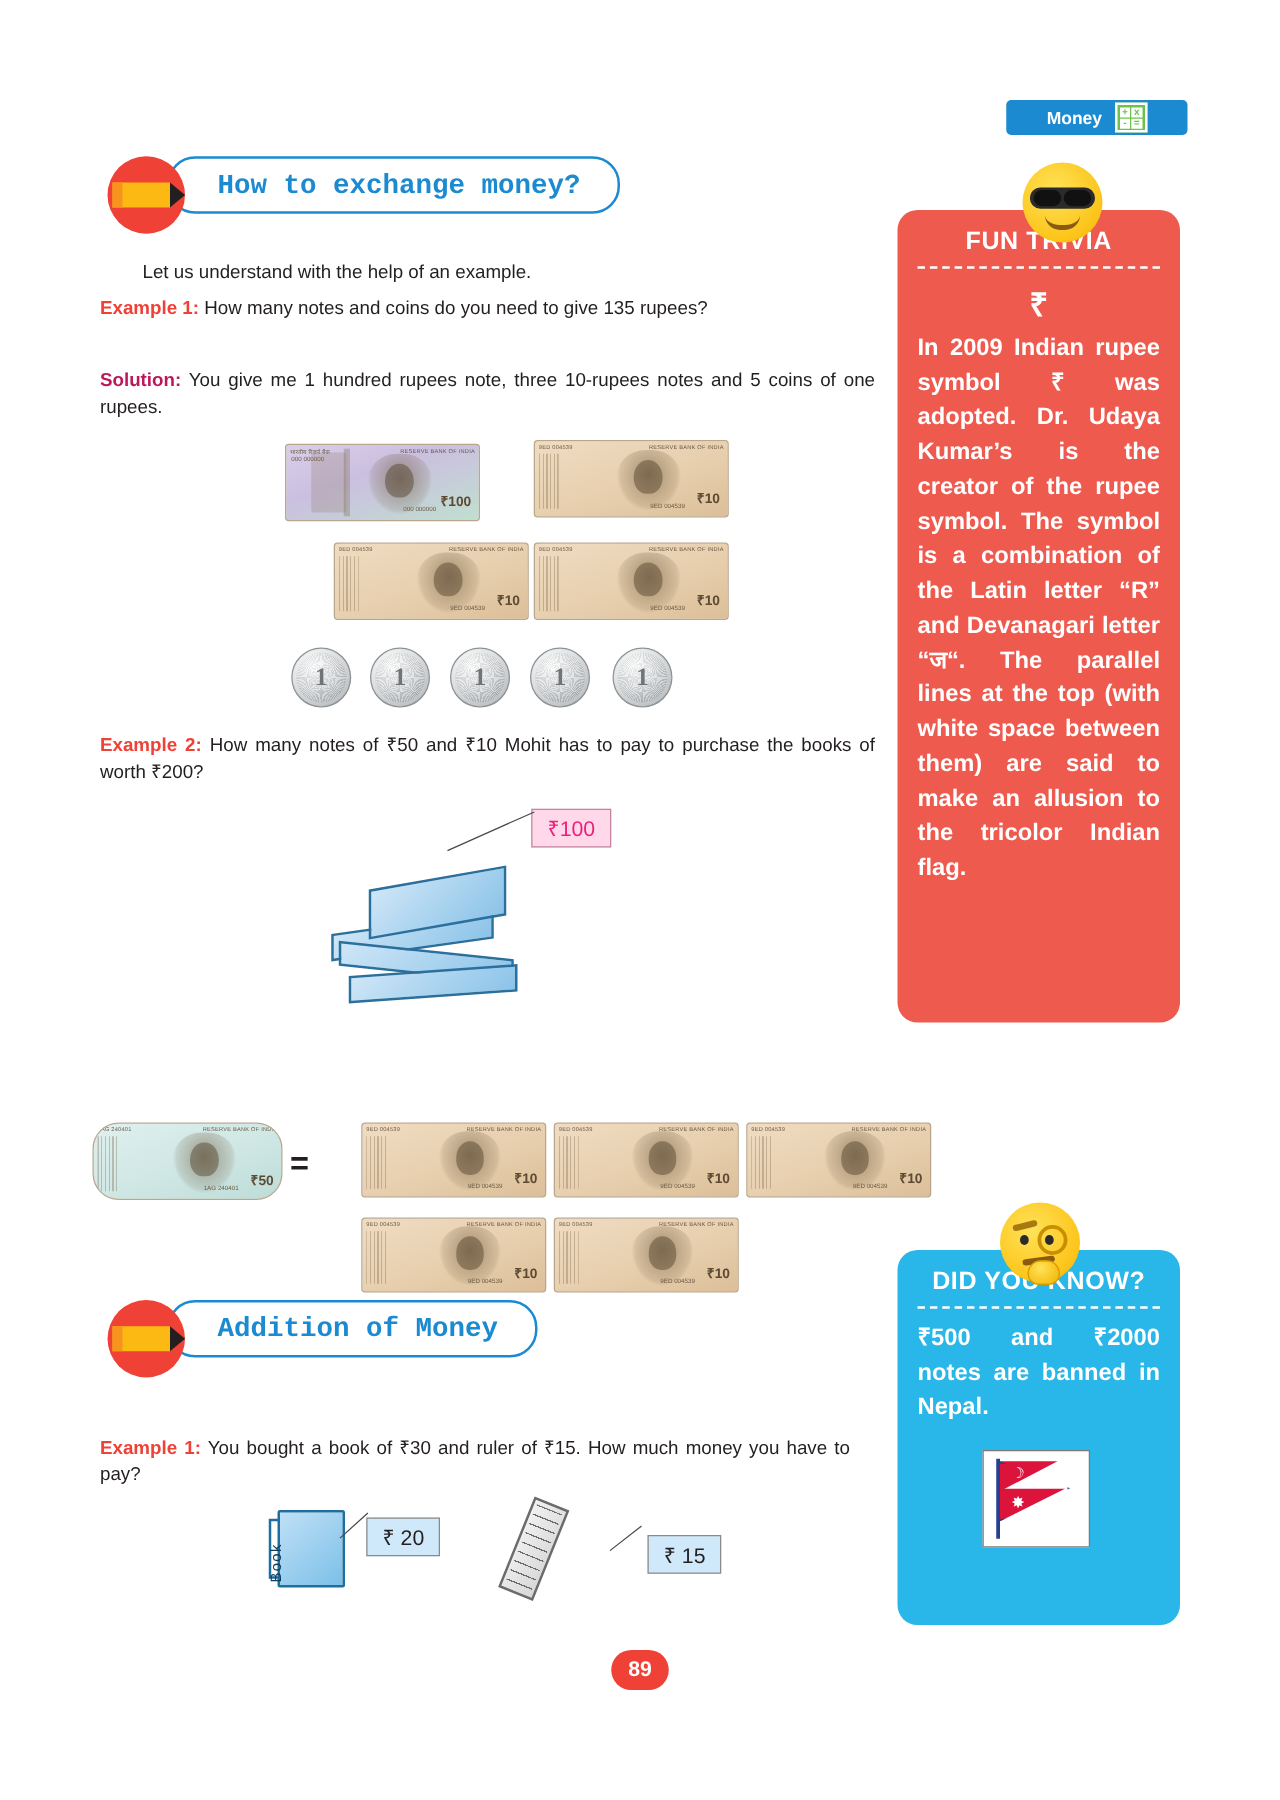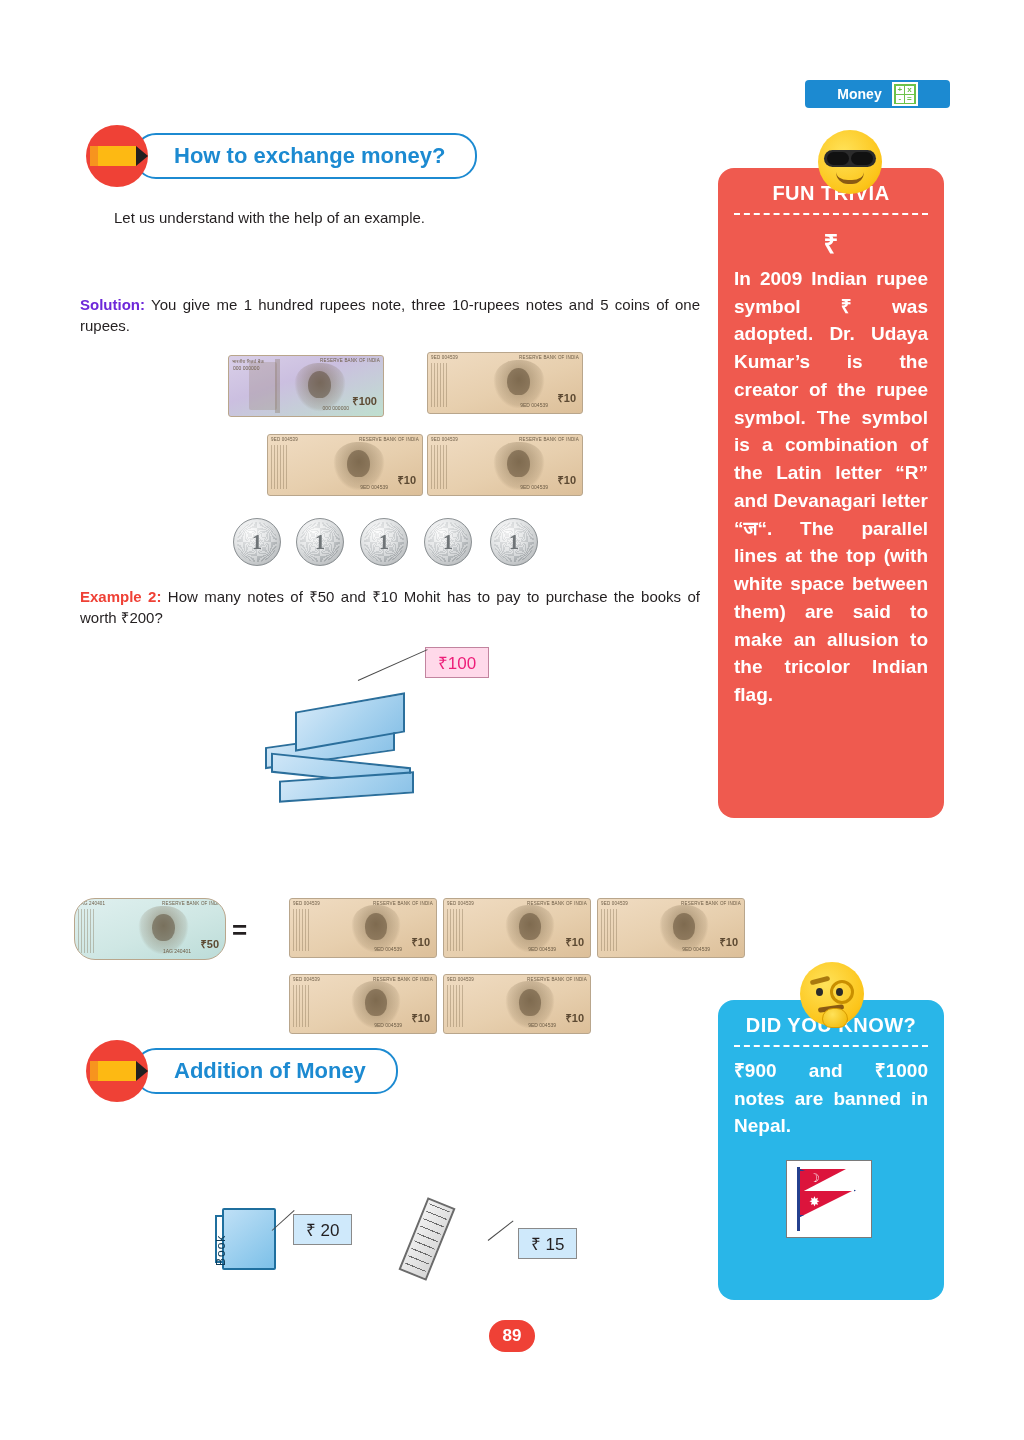--- a/index.html
+++ b/index.html
@@ -23,21 +23,21 @@
   }
   .header-tab .ico {
     width:26px; height:24px; background:#6cc24a; border:2px solid #fff;
     display:grid; grid-template-columns:1fr 1fr; grid-template-rows:1fr 1fr;
     gap:1px; padding:2px;
   }
   .header-tab .ico i { background:#fff; display:block; font-size:8px; color:#6cc24a; text-align:center; line-height:8px; font-style:normal;}
 
   
   .sect {
-    position:absolute; display:flex; align-items:center;
+    position:absolute; display:flex; font-family:Liberation Mono, monospace;
   }
   .pencil-badge {
     width:62px; height:62px; border-radius:50%; background:#ef4136;
     position:relative; flex:0 0 auto;
   }
   .pencil-badge .body {
     position:absolute; left:4px; top:21px; width:46px; height:20px;
     background:#fdb913;
   }
   .pencil-badge .tip {
@@ -58,21 +58,21 @@
 
   
   .para {
     position:absolute;
     font-size:15px; line-height:1.42;
     text-align:justify;
     color:#231f20;
   }
   .indent { text-indent:34px; }
   .lbl-red { color:#ef4136; font-weight:bold; }
-  .lbl-blue { color:#6d28d9; font-weight:bold; }
+  .lbl-blue { color:#be185d; font-weight:bold; }
 
   
   .note {
     position:absolute; border:1px solid #b9a68c; border-radius:3px;
     overflow:hidden;
   }
   .note-100 { background:linear-gradient(160deg,#d9cfe8 0%, #cbbfe0 40%, #bfe0cf 100%); }
   .note-10  { background:linear-gradient(160deg,#f0dcc2 0%, #e7cfae 55%, #dcbf99 100%);margin-left:35px; }
   .note-50  { background:linear-gradient(160deg,#dff0ef 0%, #cfe7e4 55%, #bcdcd8 100%); }
   .note .top-text {
@@ -267,20 +267,24 @@
     <div class="pencil-badge">
       <span class="body"></span>
         <span class="band"></span>
         <span class="tip"></span>
     </div>
     <div class="sect-pill">How to exchange money?</div>
   </div>
 
   <div class="para indent" style="top:207px; left:80px; width:620px;">Let us understand with the help of an example.</div>
 
+  <div class="para" style="top:236px; left:80px; width:620px;">
+    <span class="indent" style="display:inline-block;"></span><span class="lbl-red">Example 1:</span>
+    <span>How many notes and coins do you need to give 135 rupees?</span>
+  </div>
 
   <div class="para" style="top:294px; left:80px; width:620px;">
     <span class="indent" style="display:inline-block;"></span><span class="lbl-blue">Solution:</span>
     <span>You give me 1 hundred rupees note, three 10-rupees notes and 5 coins of one rupees.</span>
   </div>
 
   <div class="note note-100" style="top:355px; left:228px; width:156px; height:62px;">
     <div class="top-text">
         <span>भारतीय रिज़र्व बैंक</span>
         <span>RESERVE BANK OF INDIA</span>
@@ -423,20 +427,24 @@
   <div class="sect" style="top:1040px; left:86px;">
     <div class="pencil-badge">
       <span class="body"></span>
         <span class="band"></span>
         <span class="tip"></span>
     </div>
     <div class="sect-pill">Addition of Money</div>
   </div>
 
 
+  <div class="para" style="top:1148px; left:80px; width:600px;">
+    <span class="indent" style="display:inline-block;"></span><span class="lbl-red">Example 1:</span>
+    <span>You bought a book of ₹30 and ruler of ₹15. How much money you have to pay?</span>
+  </div>
 
   <div class="mini-book" style="top:1208px; left:222px;">
     <span class="pg"></span>
       <span class="cv"></span>
     <span class="txt">Book</span>
   </div>
   <div class="leader" style="top:1230px; left:272px; width:30px; transform:rotate(-42deg);"></div>
   <div class="tag" style="top:1214px; left:293px;">₹ 20</div>
 
   <div class="ruler" style="top:1200px; left:412px;">
@@ -460,21 +468,21 @@
     <span class="brow"></span>
       <span class="eye l"></span>
       <span class="eye r"></span>
     <span class="glass"></span>
       <span class="mouth"></span>
       <span class="hand"></span>
   </div>
   <div class="panel panel-blue" style="top:1000px; left:718px; width:226px; height:300px;">
     <div class="panel-title">DID YOU KNOW?</div>
     <div class="dashes"></div>
-    <div class="panel-body">₹900 and ₹1000 notes are banned in Nepal.</div>
+    <div class="panel-body">₹500 and ₹2000 notes are banned in Nepal.</div>
     <div class="flag-box" style="top:160px; left:68px; position:absolute;">
       <span class="pole"></span>
         <span class="tri"></span>
         <span class="tri2"></span>
       <span class="moon">☽</span>
         <span class="sun">✸</span>
         <span class="edge"></span>
     </div>
   </div>
 

